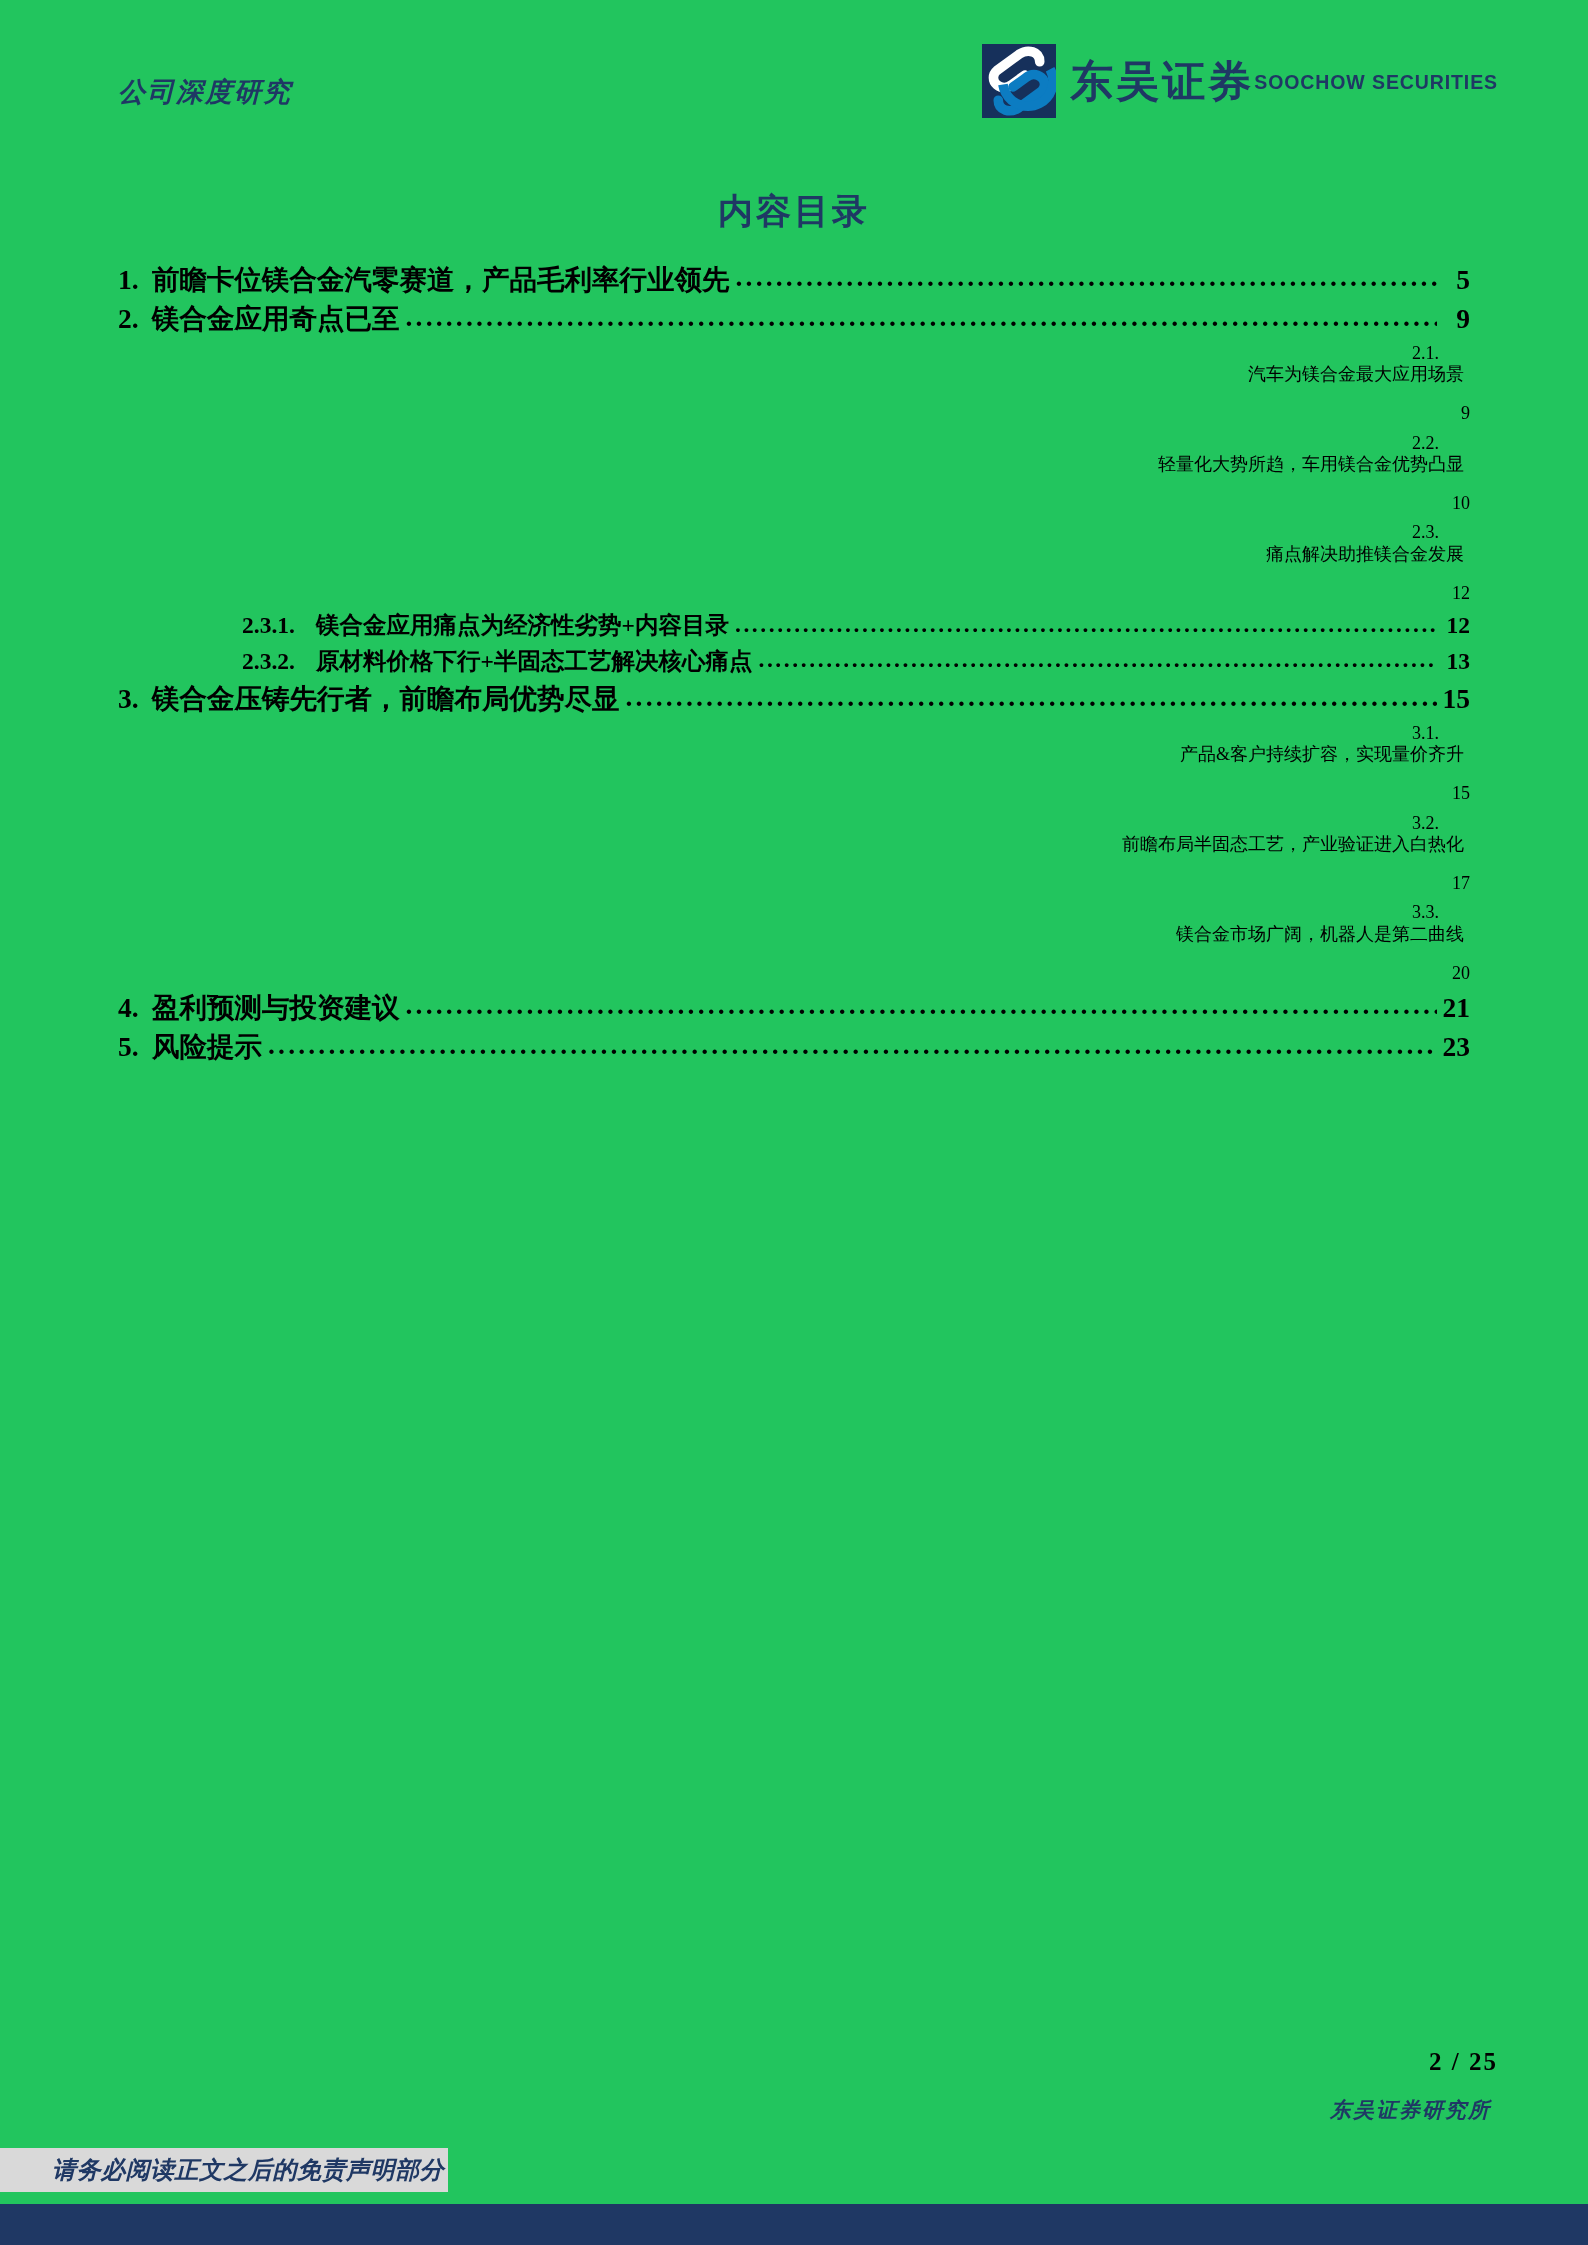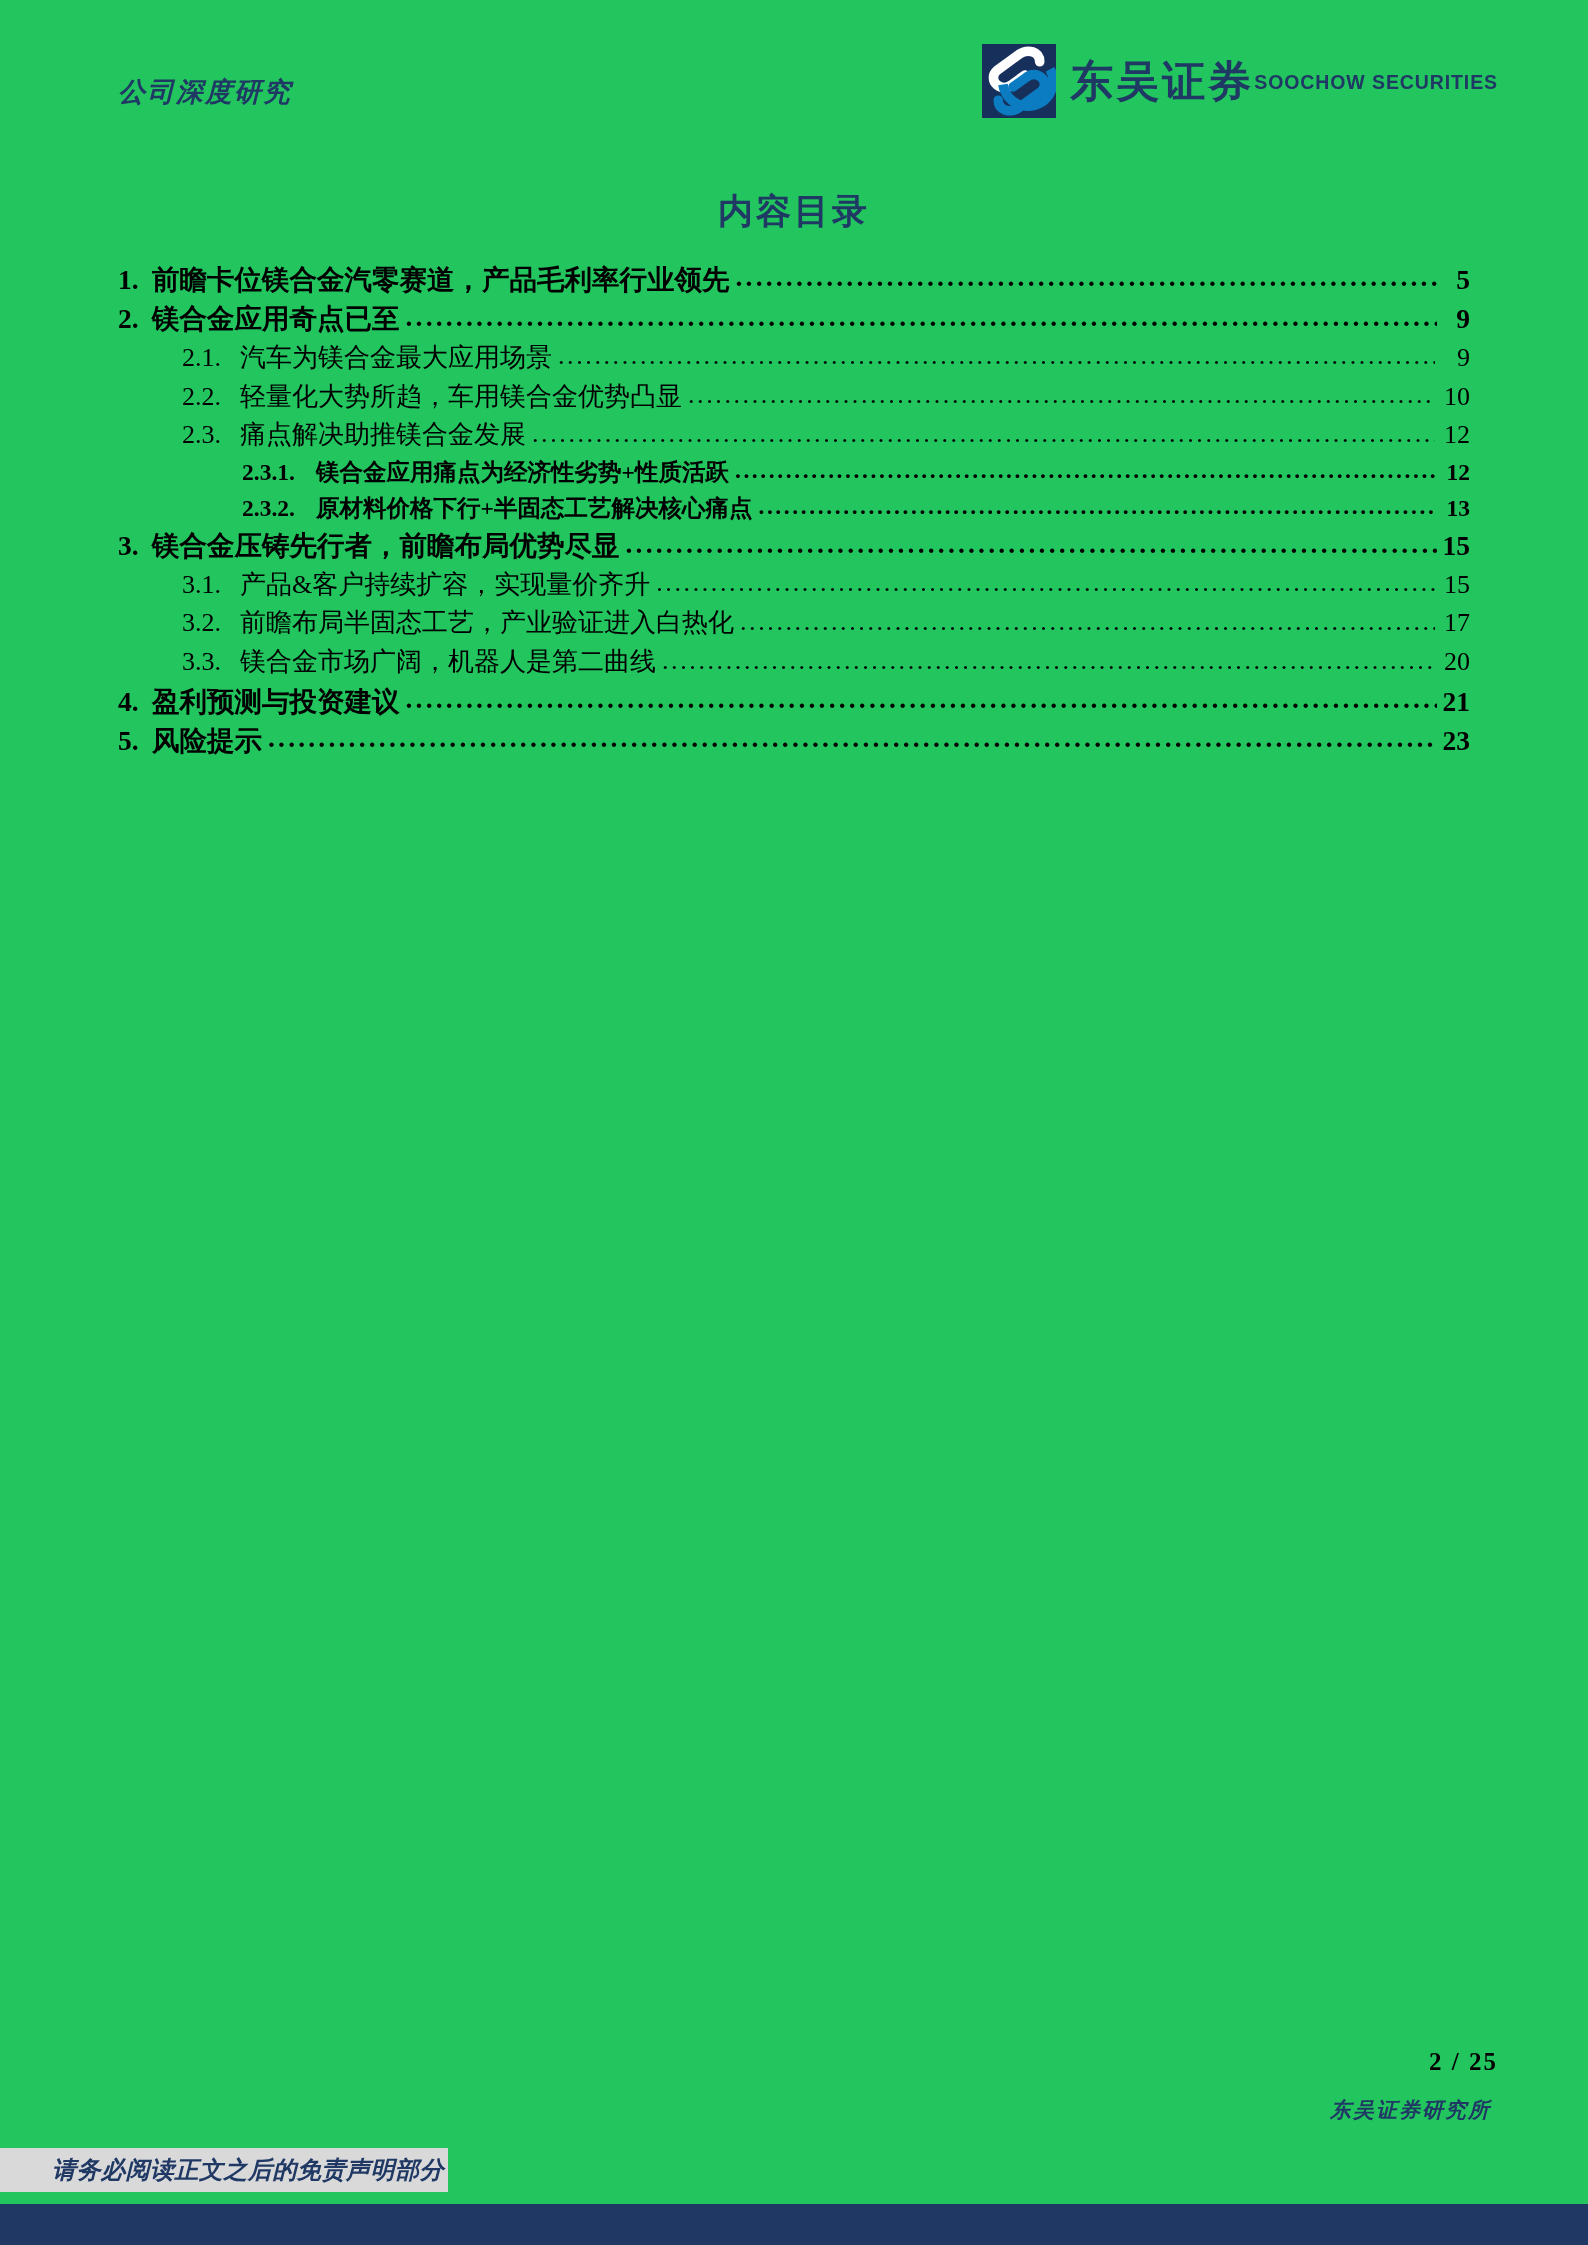--- a/index.html
+++ b/index.html
@@ -140,26 +140,27 @@
     font-weight: 700;
     line-height: 1.18;
     margin-bottom: 7px;
   }
   .lvl1 .toc-num { width: 34px; }
   .lvl1 .toc-page { min-width: 28px; }
   .lvl1 .toc-dots::after { letter-spacing: 3.2px; font-weight: 700; bottom: 0.1em; }
 
   
   .lvl2 {
-    font-size: 26px;
+    font-size: 18px;
     font-weight: 400;
     line-height: 1.18;
     margin-left: 64px;
     width: calc(100% - 64px);
     margin-bottom: 8px;
+    flex-direction: column;
   }
   .lvl2 .toc-num { width: 58px; }
   .lvl2 .toc-page { min-width: 30px; }
 
   
   .lvl3 {
     font-size: 23.5px;
     font-weight: 700;
     line-height: 1.18;
     margin-left: 124px;
@@ -271,21 +272,21 @@
         <span class="toc-page">10</span>
       </div>
       <div class="toc-row lvl2">
         <span class="toc-num">2.3.</span>
         <span class="toc-label">痛点解决助推镁合金发展</span>
         <span class="toc-dots"></span>
         <span class="toc-page">12</span>
       </div>
       <div class="toc-row lvl3">
         <span class="toc-num">2.3.1.</span>
-        <span class="toc-label">镁合金应用痛点为经济性劣势+性质活跃</span>
+        <span class="toc-label">镁合金应用痛点为经济性劣势+内容目录</span>
         <span class="toc-dots"></span>
         <span class="toc-page">12</span>
       </div>
       <div class="toc-row lvl3">
         <span class="toc-num">2.3.2.</span>
         <span class="toc-label">原材料价格下行+半固态工艺解决核心痛点</span>
         <span class="toc-dots"></span>
         <span class="toc-page">13</span>
       </div>
       <div class="toc-row lvl1">

